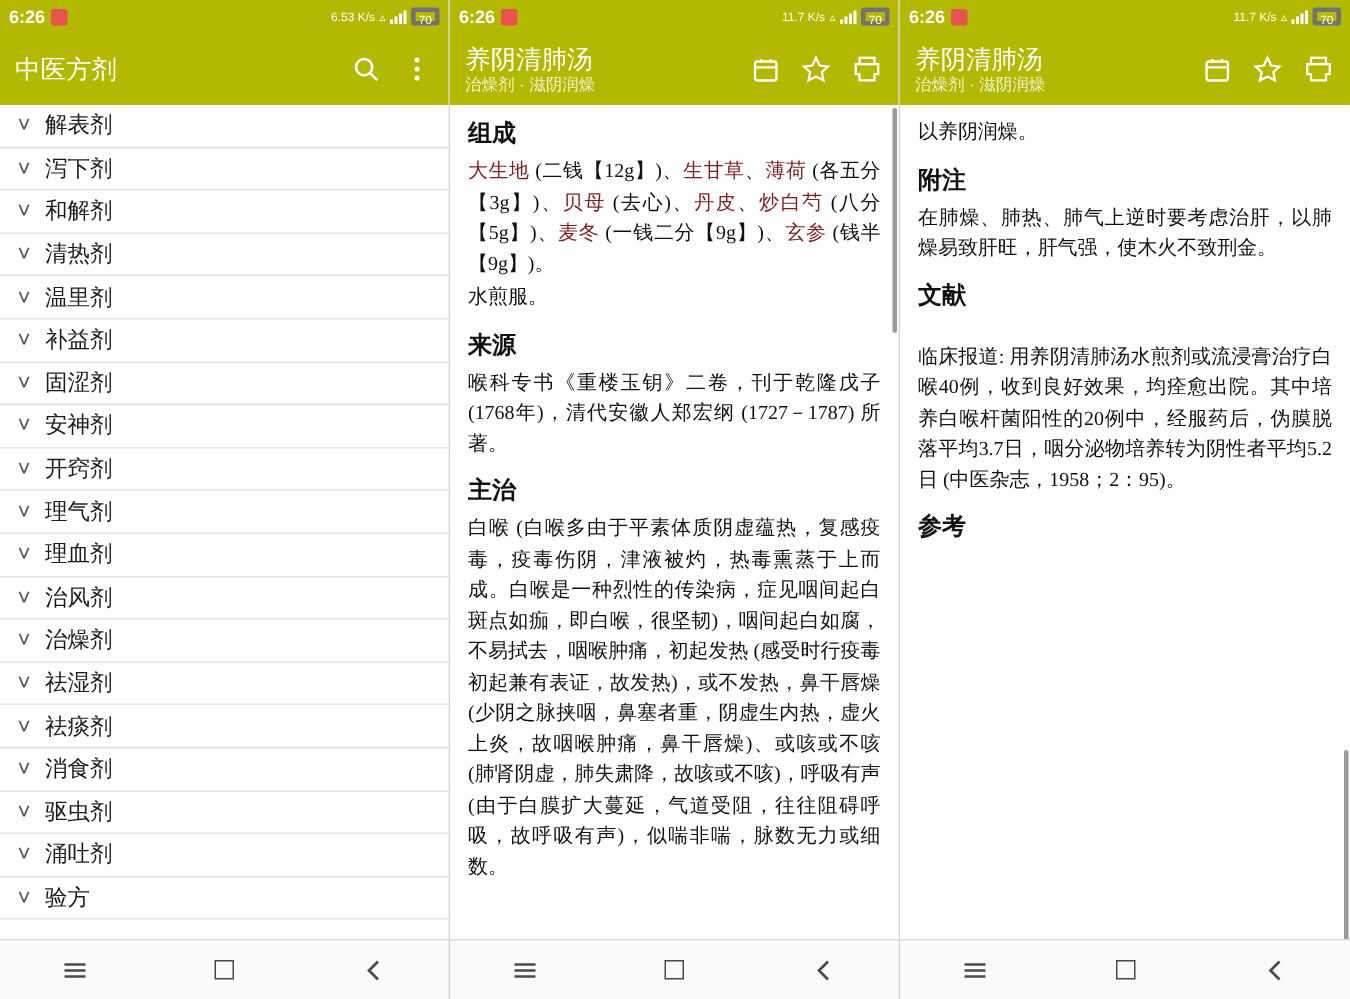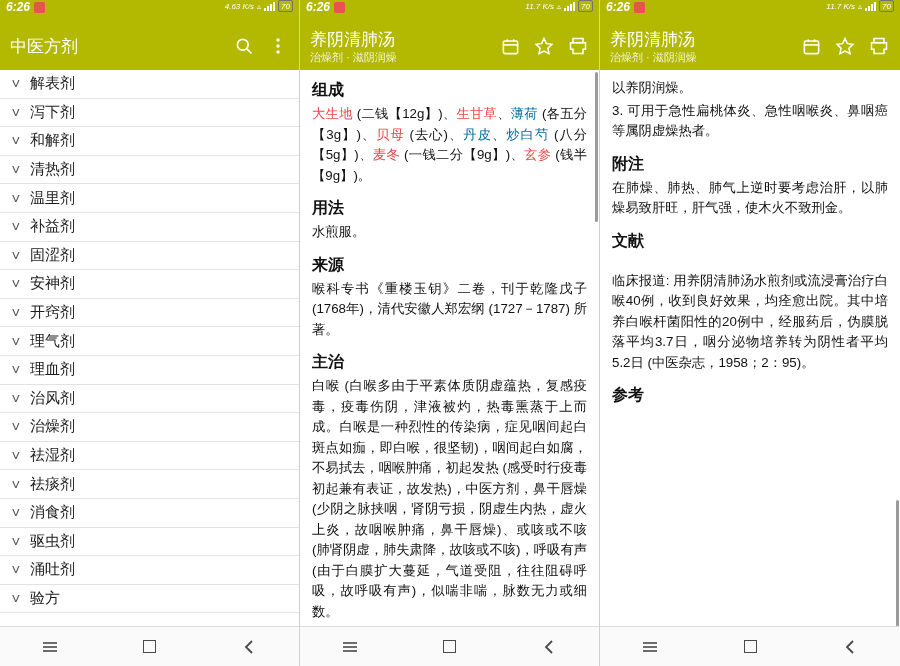--- a/index.html
+++ b/index.html
@@ -9,29 +9,29 @@
     background: #ffffff;
     overflow: hidden;
   }
   .screens { display: flex; width: 900px; height: 666px; }
   .panel { width: 300px; height: 666px; position: relative; display: flex; flex-direction: column; border-right: 1px solid #cfcfcf; }
   .panel:last-child { border-right: none; }
 
   
   .statusbar {
     height: 22px; background: #b3b800; color: #ffffff;
-    display: flex; align-items: flex-start; padding: 0 6px;
-    font-size: 11px; flex: none; font-style: italic;
+    display: flex; align-items: center; padding: 0 6px;
+    font-size: 11px; flex: none;
   }
   .status-left { display: flex; align-items: center; gap: 4px; }
   .status-right { margin-left: auto; display: flex; align-items: center; gap: 3px; font-size: 9px; }
   .clock { font-size: 12px; font-weight: bold; letter-spacing: 0; }
   .sq-icon { width: 11px; height: 11px; background: #e8534f; border-radius: 2px; display: inline-block; }
   .batt {
-    border: 1px solid #737373; border-radius: 2px; font-size: 8px;
+    border: 3px solid #737373; border-radius: 2px; font-size: 8px;
     padding: 0 2px 0 2px; line-height: 11px; height: 12px;
     background: #b3b800; display: inline-block;
   }
   .batt span { color: #fff; }
   .mini { display: inline-block; font-size: 8px; line-height: 11px; }
   .bars { display: inline-flex; align-items: flex-end; gap: 1px; height: 10px; }
   .bars i { width: 2px; background: #ffffff; display: block; }
   .bars i:nth-child(1) { height: 3px; }
   .bars i:nth-child(2) { height: 5px; }
   .bars i:nth-child(3) { height: 7px; }
@@ -67,23 +67,23 @@
     font-size: 13.3px; line-height: 20.5px; color: #111111;
   }
   .content .scrollbar {
     position: absolute; right: 1px; width: 3px; background: #9b9b9b; border-radius: 2px;
   }
   h2.sec {
     font-size: 16px; font-weight: bold; color: #111;
     margin: 10px 0 2px 0; line-height: 24px;
   }
   h2.sec:first-child { margin-top: 0; }
-  p.para { margin: 0 0 2px 0; text-align: justify; }
-  .lnk { color: #ef4444; }
-  .lnk2 { color: #0369a1; }
+  p.para { margin: 0 0 2px 0; text-align: justify; font-family: Liberation Serif, serif; }
+  .lnk { color: #7f1d1d; }
+  .lnk2 { color: #7f1d1d; }
 
   
   .navbar {
     height: 40px; background: #fafafa; border-top: 1px solid #dcdcdc;
     display: flex; align-items: center; justify-content: space-around; flex: none;
   }
   .navbar .nb { width: 40px; height: 28px; display: flex; align-items: center; justify-content: center; color: #4a4a4a; }
   .navbar .nb svg { display: block; }
   .sq { width: 13px; height: 13px; border: 1.6px solid #4a4a4a; }
 </style>
@@ -92,21 +92,21 @@
 
 <div class="screens">
 
   <div class="panel">
     <div class="statusbar">
       <div class="status-left">
         <span class="clock">6:26</span>
         <span class="sq-icon"></span>
       </div>
       <div class="status-right">
-        <span class="mini">4.63 K/s</span>
+        <span class="mini">6.53 K/s</span>
         <span class="mini">▵</span>
         <span class="bars">
             <i></i>
             <i></i>
             <i></i>
             <i></i>
           </span>
         <span class="batt"><span>70</span></span>
       </div>
     </div>
@@ -274,28 +274,27 @@
               <path d="M3 8h18v8h-3v5H6v-5H3z"></path>
             </svg>
         </div>
       </div>
     </div>
 
     <div class="content">
       <h2 class="sec">组成</h2>
       <p class="para"><span class="lnk">大生地</span><span> (二钱【12g】)、</span><span class="lnk">生甘草</span><span>、</span><span class="lnk2">薄荷</span><span> (各五分【3g】)、</span><span class="lnk">贝母</span><span> (去心)、</span><span class="lnk2">丹皮</span><span>、</span><span class="lnk2">炒白芍</span><span> (八分【5g】)、</span><span class="lnk">麦冬</span><span> (一钱二分【9g】)、</span><span class="lnk">玄参</span><span> (钱半【9g】)。</span></p>
 
-      <h2 class="sec">用法</h2>
       <p class="para">水煎服。</p>
 
       <h2 class="sec">来源</h2>
       <p class="para">喉科专书《重楼玉钥》二卷，刊于乾隆戊子 (1768年)，清代安徽人郑宏纲 (1727－1787) 所著。</p>
 
       <h2 class="sec">主治</h2>
-      <p class="para">白喉 (白喉多由于平素体质阴虚蕴热，复感疫毒，疫毒伤阴，津液被灼，热毒熏蒸于上而成。白喉是一种烈性的传染病，症见咽间起白斑点如痂，即白喉，很坚韧)，咽间起白如腐，不易拭去，咽喉肿痛，初起发热 (感受时行疫毒初起兼有表证，故发热)，中医方剂，鼻干唇燥 (少阴之脉挟咽，肾阴亏损，阴虚生内热，虚火上炎，故咽喉肿痛，鼻干唇燥)、或咳或不咳 (肺肾阴虚，肺失肃降，故咳或不咳)，呼吸有声 (由于白膜扩大蔓延，气道受阻，往往阻碍呼吸，故呼吸有声)，似喘非喘，脉数无力或细数。</p>
+      <p class="para">白喉 (白喉多由于平素体质阴虚蕴热，复感疫毒，疫毒伤阴，津液被灼，热毒熏蒸于上而成。白喉是一种烈性的传染病，症见咽间起白斑点如痂，即白喉，很坚韧)，咽间起白如腐，不易拭去，咽喉肿痛，初起发热 (感受时行疫毒初起兼有表证，故发热)，或不发热，鼻干唇燥 (少阴之脉挟咽，鼻塞者重，阴虚生内热，虚火上炎，故咽喉肿痛，鼻干唇燥)、或咳或不咳 (肺肾阴虚，肺失肃降，故咳或不咳)，呼吸有声 (由于白膜扩大蔓延，气道受阻，往往阻碍呼吸，故呼吸有声)，似喘非喘，脉数无力或细数。</p>
 
       <div class="scrollbar" style="top:2px;height:150px;"></div>
     </div>
 
     <div class="navbar">
       <div class="nb">
         <svg width="16" height="12" viewBox="0 0 16 12" stroke="#4a4a4a" stroke-width="1.6">
             <line x1="1" y1="2" x2="15" y2="2"></line>
             <line x1="1" y1="6" x2="15" y2="6"></line>
             <line x1="1" y1="10" x2="15" y2="10"></line>
@@ -354,21 +353,20 @@
           <svg width="20" height="20" viewBox="0 0 24 24" fill="none" stroke="#ffffff" stroke-width="1.8">
               <rect x="6" y="3" width="12" height="5"></rect>
               <path d="M3 8h18v8h-3v5H6v-5H3z"></path>
             </svg>
         </div>
       </div>
     </div>
 
     <div class="content">
       <p class="para">以养阴润燥。</p>
-      <p class="para">3. 可用于急性扁桃体炎、急性咽喉炎、鼻咽癌等属阴虚燥热者。</p>
 
       <h2 class="sec">附注</h2>
       <p class="para">在肺燥、肺热、肺气上逆时要考虑治肝，以肺燥易致肝旺，肝气强，使木火不致刑金。</p>
 
       <h2 class="sec">文献</h2>
 
       <p class="para" style="margin-top:18px;">临床报道: 用养阴清肺汤水煎剂或流浸膏治疗白喉40例，收到良好效果，均痊愈出院。其中培养白喉杆菌阳性的20例中，经服药后，伪膜脱落平均3.7日，咽分泌物培养转为阴性者平均5.2日 (中医杂志，1958；2：95)。</p>
 
       <h2 class="sec">参考</h2>
 

